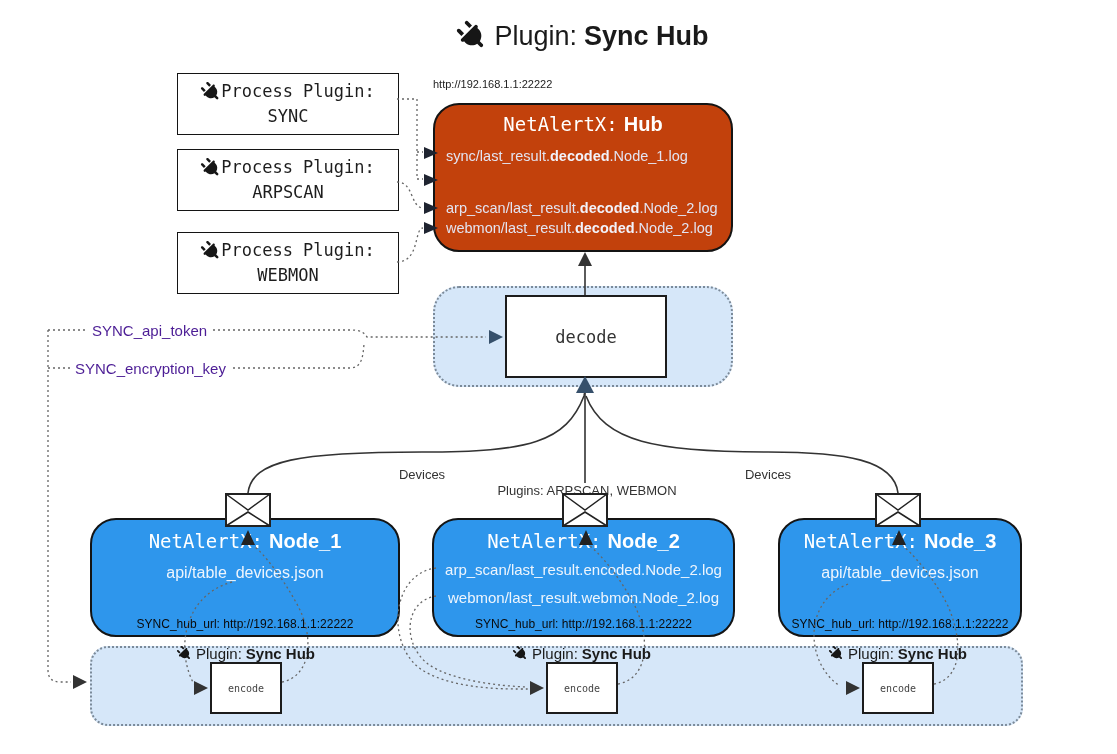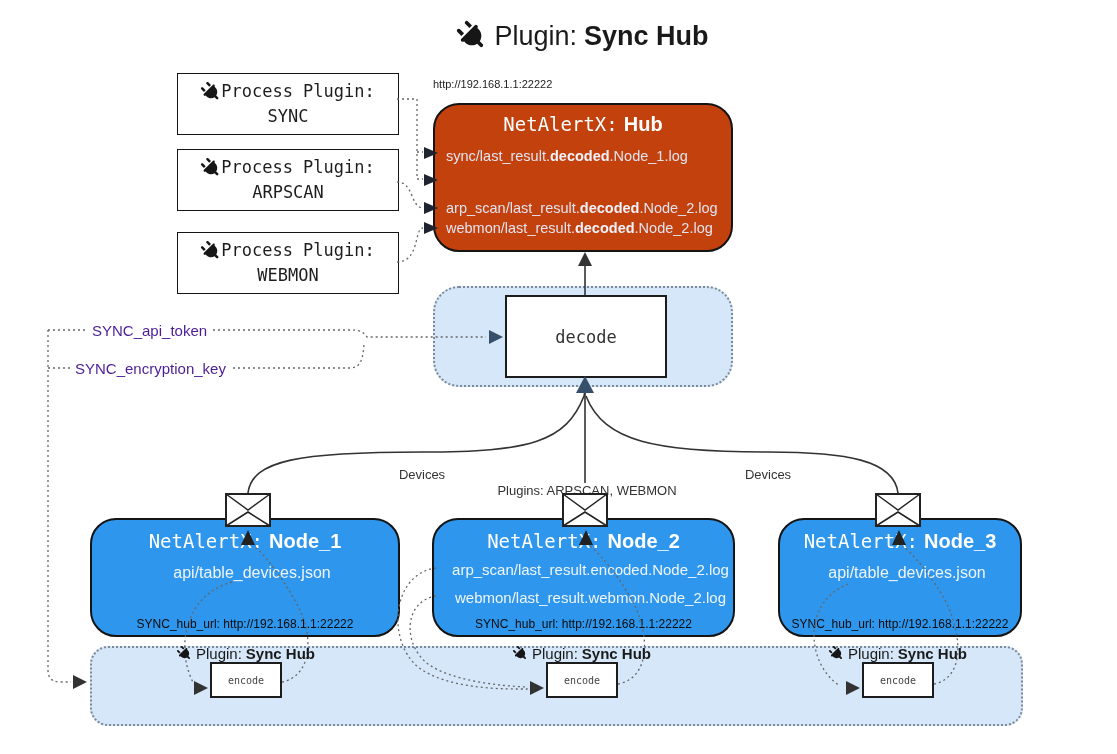--- a/index.html
+++ b/index.html
@@ -28,29 +28,29 @@
   .bold-t{font-family:"Liberation Sans",sans-serif;font-size:20px;font-weight:800;margin-left:6px;}
   .hub-line{position:absolute;left:11px;right:2px;height:20px;font-size:14.5px;color:#e3e4f2;white-space:nowrap;}
   .hub-line b{font-weight:700;color:#f2f2fa;}
 
   .dec-panel{left:433px;top:286px;width:300px;height:101px;background:#D6E7F9;border:2px dotted #7b8a99;
              border-radius:26px;z-index:1;box-sizing:border-box;}
   .proc-box{background:#fff;border:2px solid #1c1c1c;z-index:2;box-sizing:border-box;
             display:flex;align-items:center;justify-content:center;
             font-family:"DejaVu Sans Mono",monospace;color:#333;}
   .decode{left:505px;top:295px;width:162px;height:83px;font-size:17px;}
-  .encode{width:72px;height:36px;top:662px;font-size:10px;color:#444;}
+  .encode{width:72px;height:52px;top:662px;font-size:10px;color:#444;}
 
   .lbl{background:#fff;padding:0 4px;font-size:13px;color:#333;z-index:6;transform:translateX(-50%);white-space:nowrap;margin-top:22px;}
   .setlbl{background:#fff;padding:1px 4px;font-size:15px;color:#4c1d95;z-index:6;white-space:nowrap;}
 
   .node{top:518px;height:119px;background:#2E96EC;border:2px solid #141414;border-radius:26px;z-index:2;
         box-sizing:border-box;}
   .node-title{position:absolute;left:0;top:10px;width:100%;text-align:center;color:#fff;white-space:nowrap;}
-  .node-line{position:absolute;left:0;width:100%;text-align:center;color:#eef5fd;white-space:nowrap;padding-left:7px;}
+  .node-line{position:absolute;left:0;width:100%;text-align:center;color:#eef5fd;white-space:nowrap;}
   .node-foot{position:absolute;left:0;top:97px;width:100%;text-align:center;font-size:12px;color:#0a0a0a;white-space:nowrap;}
 
   .band{left:90px;top:646px;width:933px;height:80px;background:#D6E7F9;border:2px dotted #7b8a99;
         border-radius:18px;z-index:1;box-sizing:border-box;}
   .band-lbl{top:644px;height:18px;display:flex;align-items:center;gap:4px;font-size:15px;color:#1a1a1a;
             z-index:6;transform:translateX(-50%);white-space:nowrap;}
   .band-lbl b{font-weight:800;}
 
   .env{z-index:6;}
 </style>

